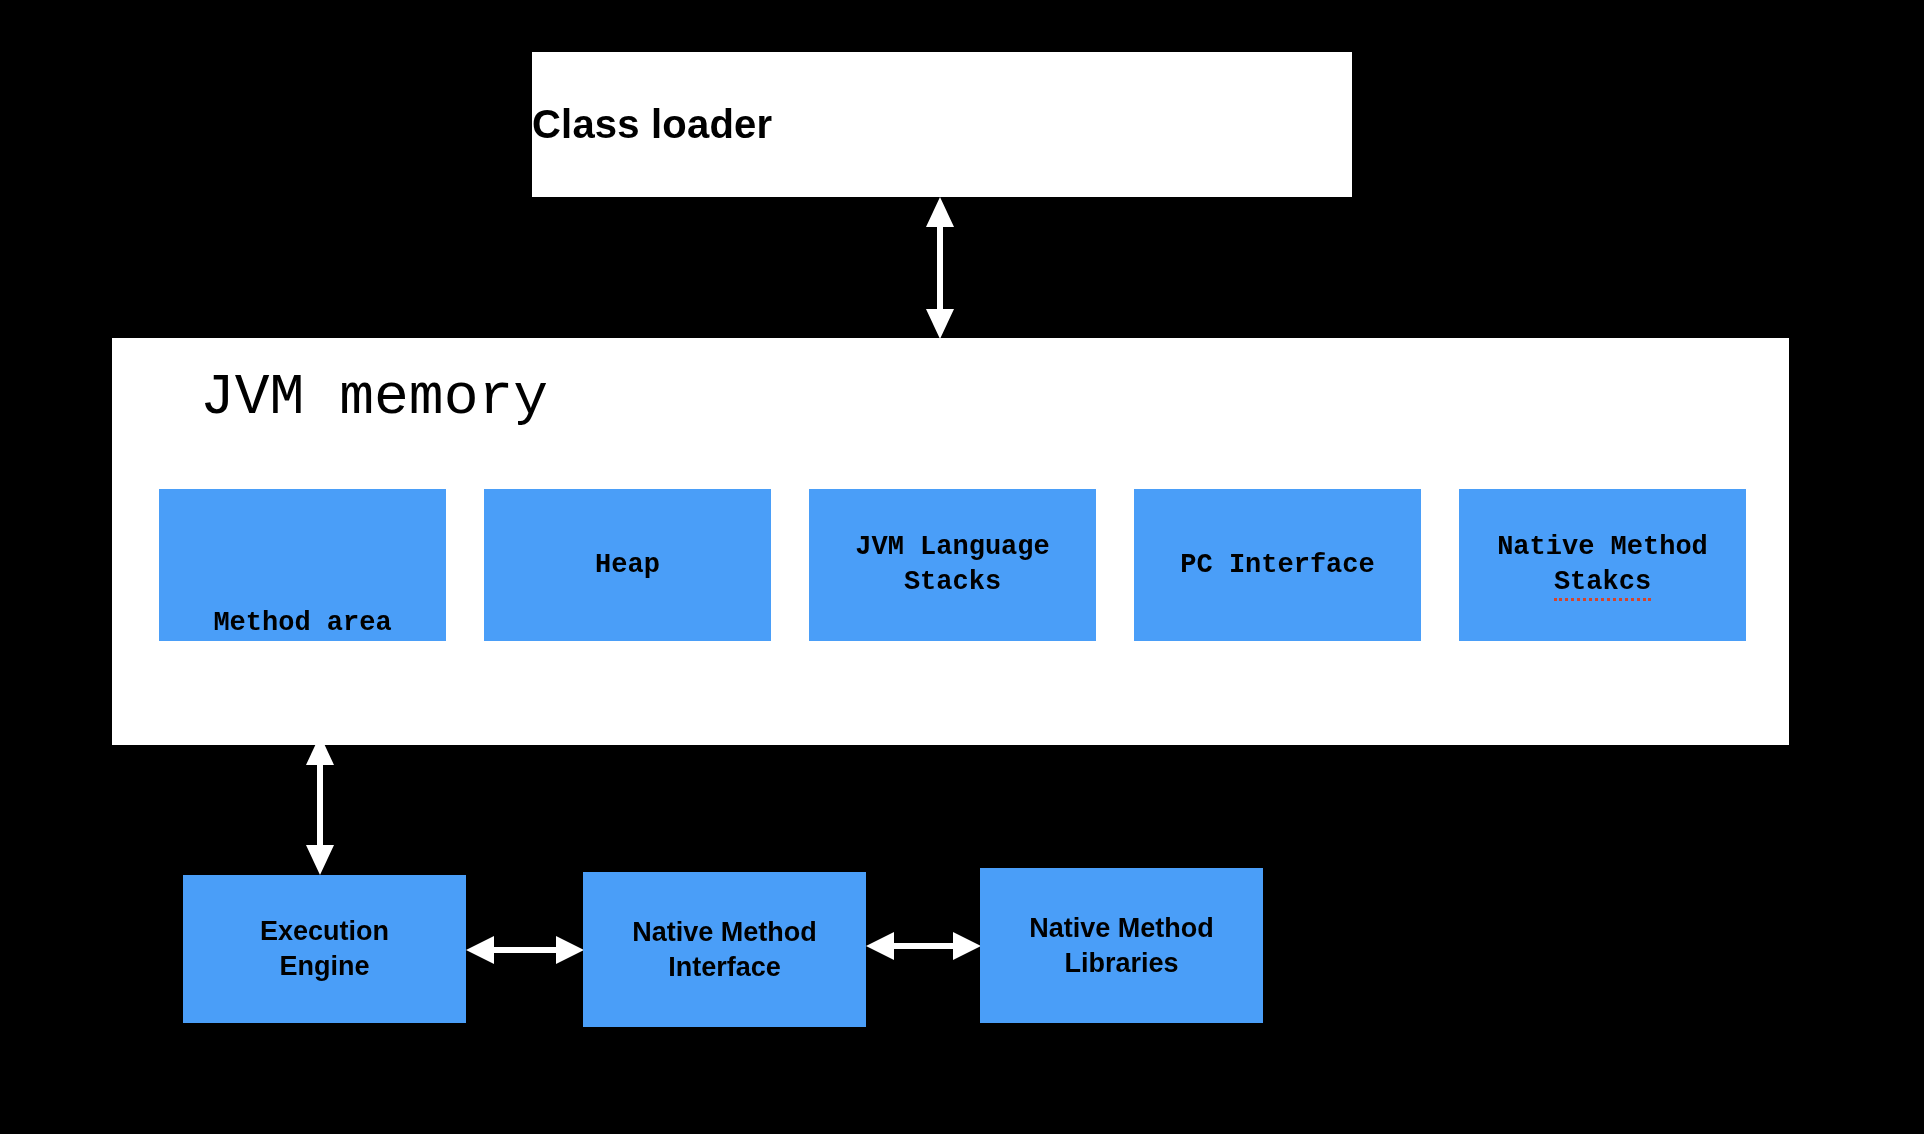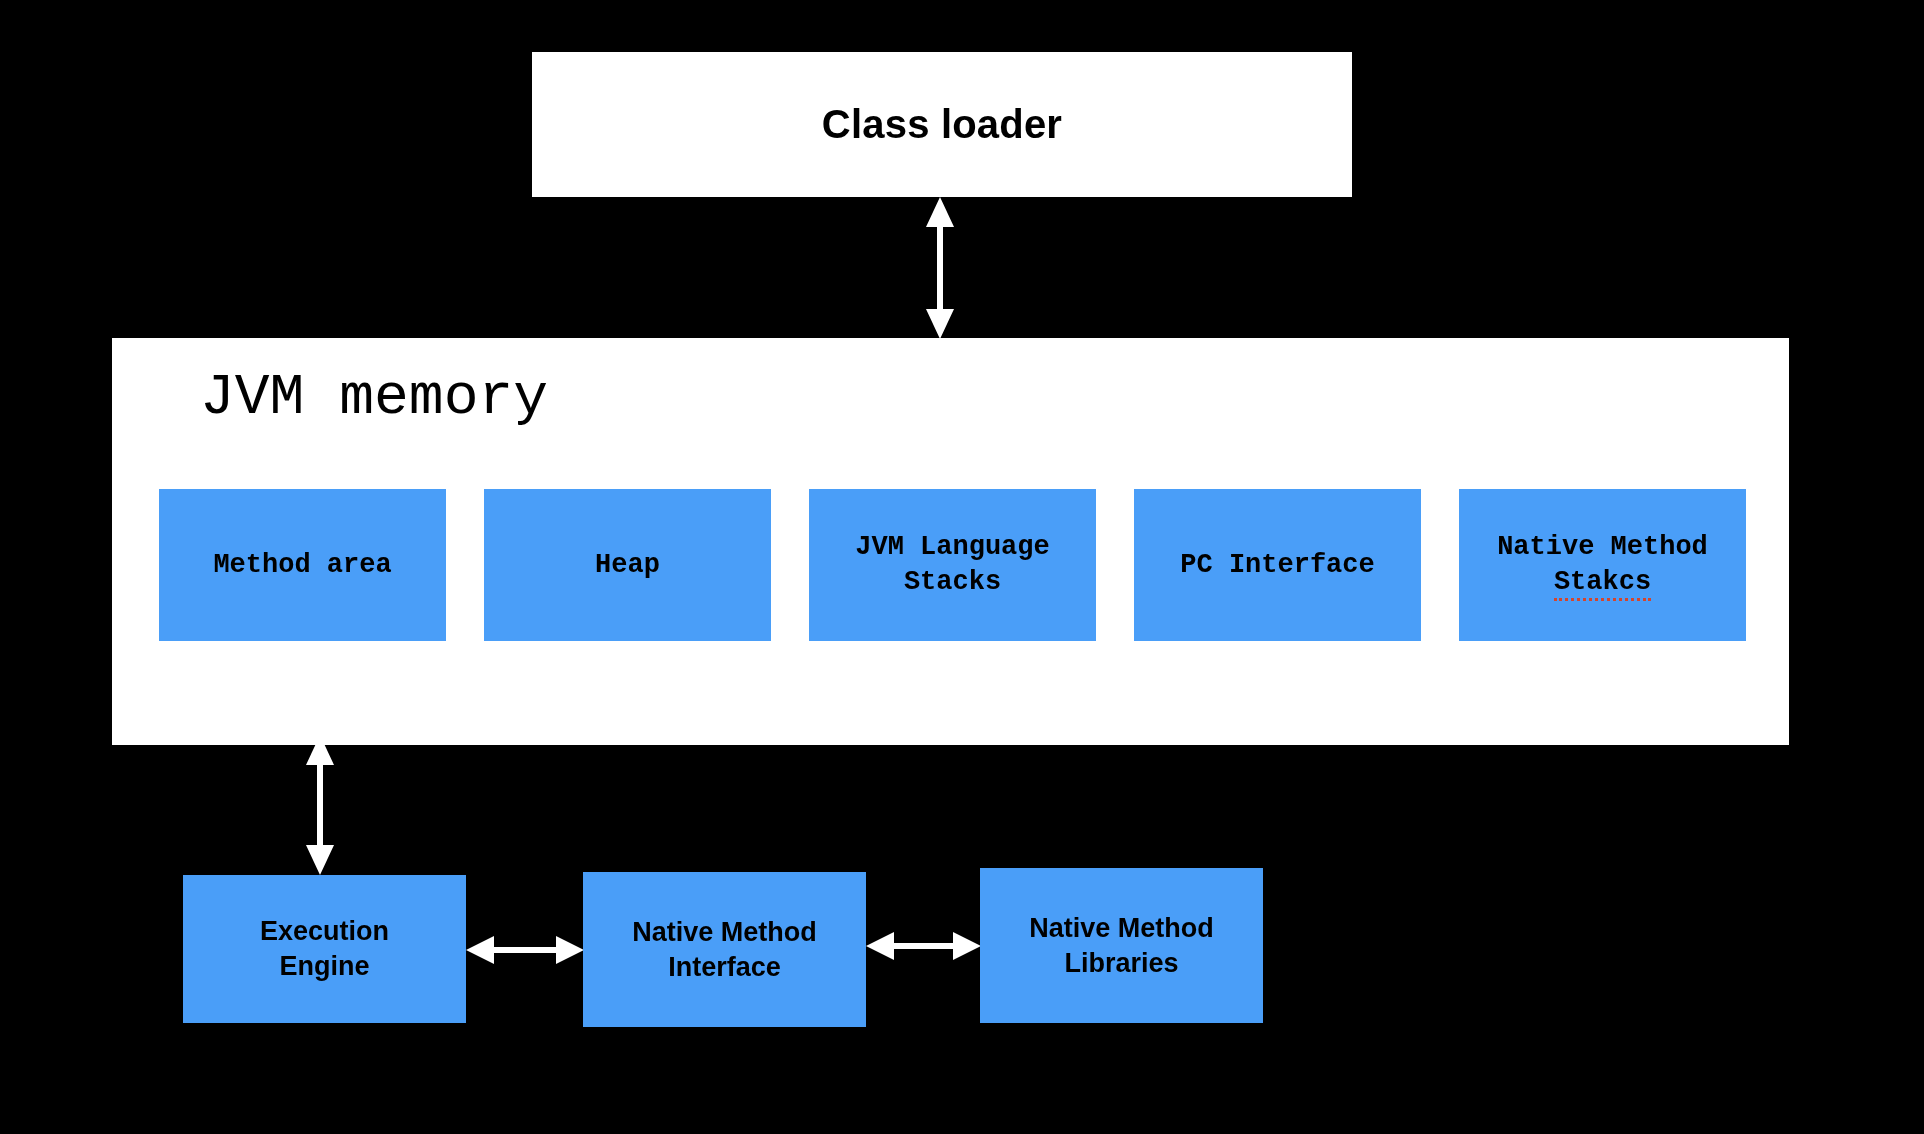--- a/index.html
+++ b/index.html
@@ -28,21 +28,20 @@
     background: #ffffff;
     box-sizing: border-box;
   }
   #classloader-panel {
     left: 532px;
     top: 52px;
     width: 820px;
     height: 145px;
     display: flex;
     align-items: center;
-    justify-content: center;
   }
   #classloader-title {
     font-size: 40px;
     font-weight: bold;
     color: #000000;
     letter-spacing: 0.2px;
     white-space: nowrap;
   }
 
   #jvmmemory-panel {
@@ -76,21 +75,21 @@
   .blue-box .box-label {
     font-size: 27px;
     font-weight: bold;
     color: #000000;
     line-height: 1.28;
     padding: 0 6px;
     white-space: pre-line;
   }
 
   
-  #box-method-area   { left: 47px;   top: 151px; width: 287px; height: 152px; }
+  #box-method-area   { left: 47px;   top: 151px; width: 287px; height: 152px; align-items: flex-end; }
   #box-heap          { left: 372px;  top: 151px; width: 287px; height: 152px; }
   #box-jvm-stacks    { left: 697px;  top: 151px; width: 287px; height: 152px; justify-content: center; }
   #box-pc-registers  { left: 1022px; top: 151px; width: 287px; height: 152px; }
   #box-native-stakcs { left: 1347px; top: 151px; width: 287px; height: 152px; }
 
   
   #box-execution-engine   { left: 183px; top: 875px; width: 283px; height: 148px; }
   #box-native-interface   { left: 583px; top: 872px; width: 283px; height: 155px; }
   #box-native-libraries   { left: 980px; top: 868px; width: 283px; height: 155px; }
 

